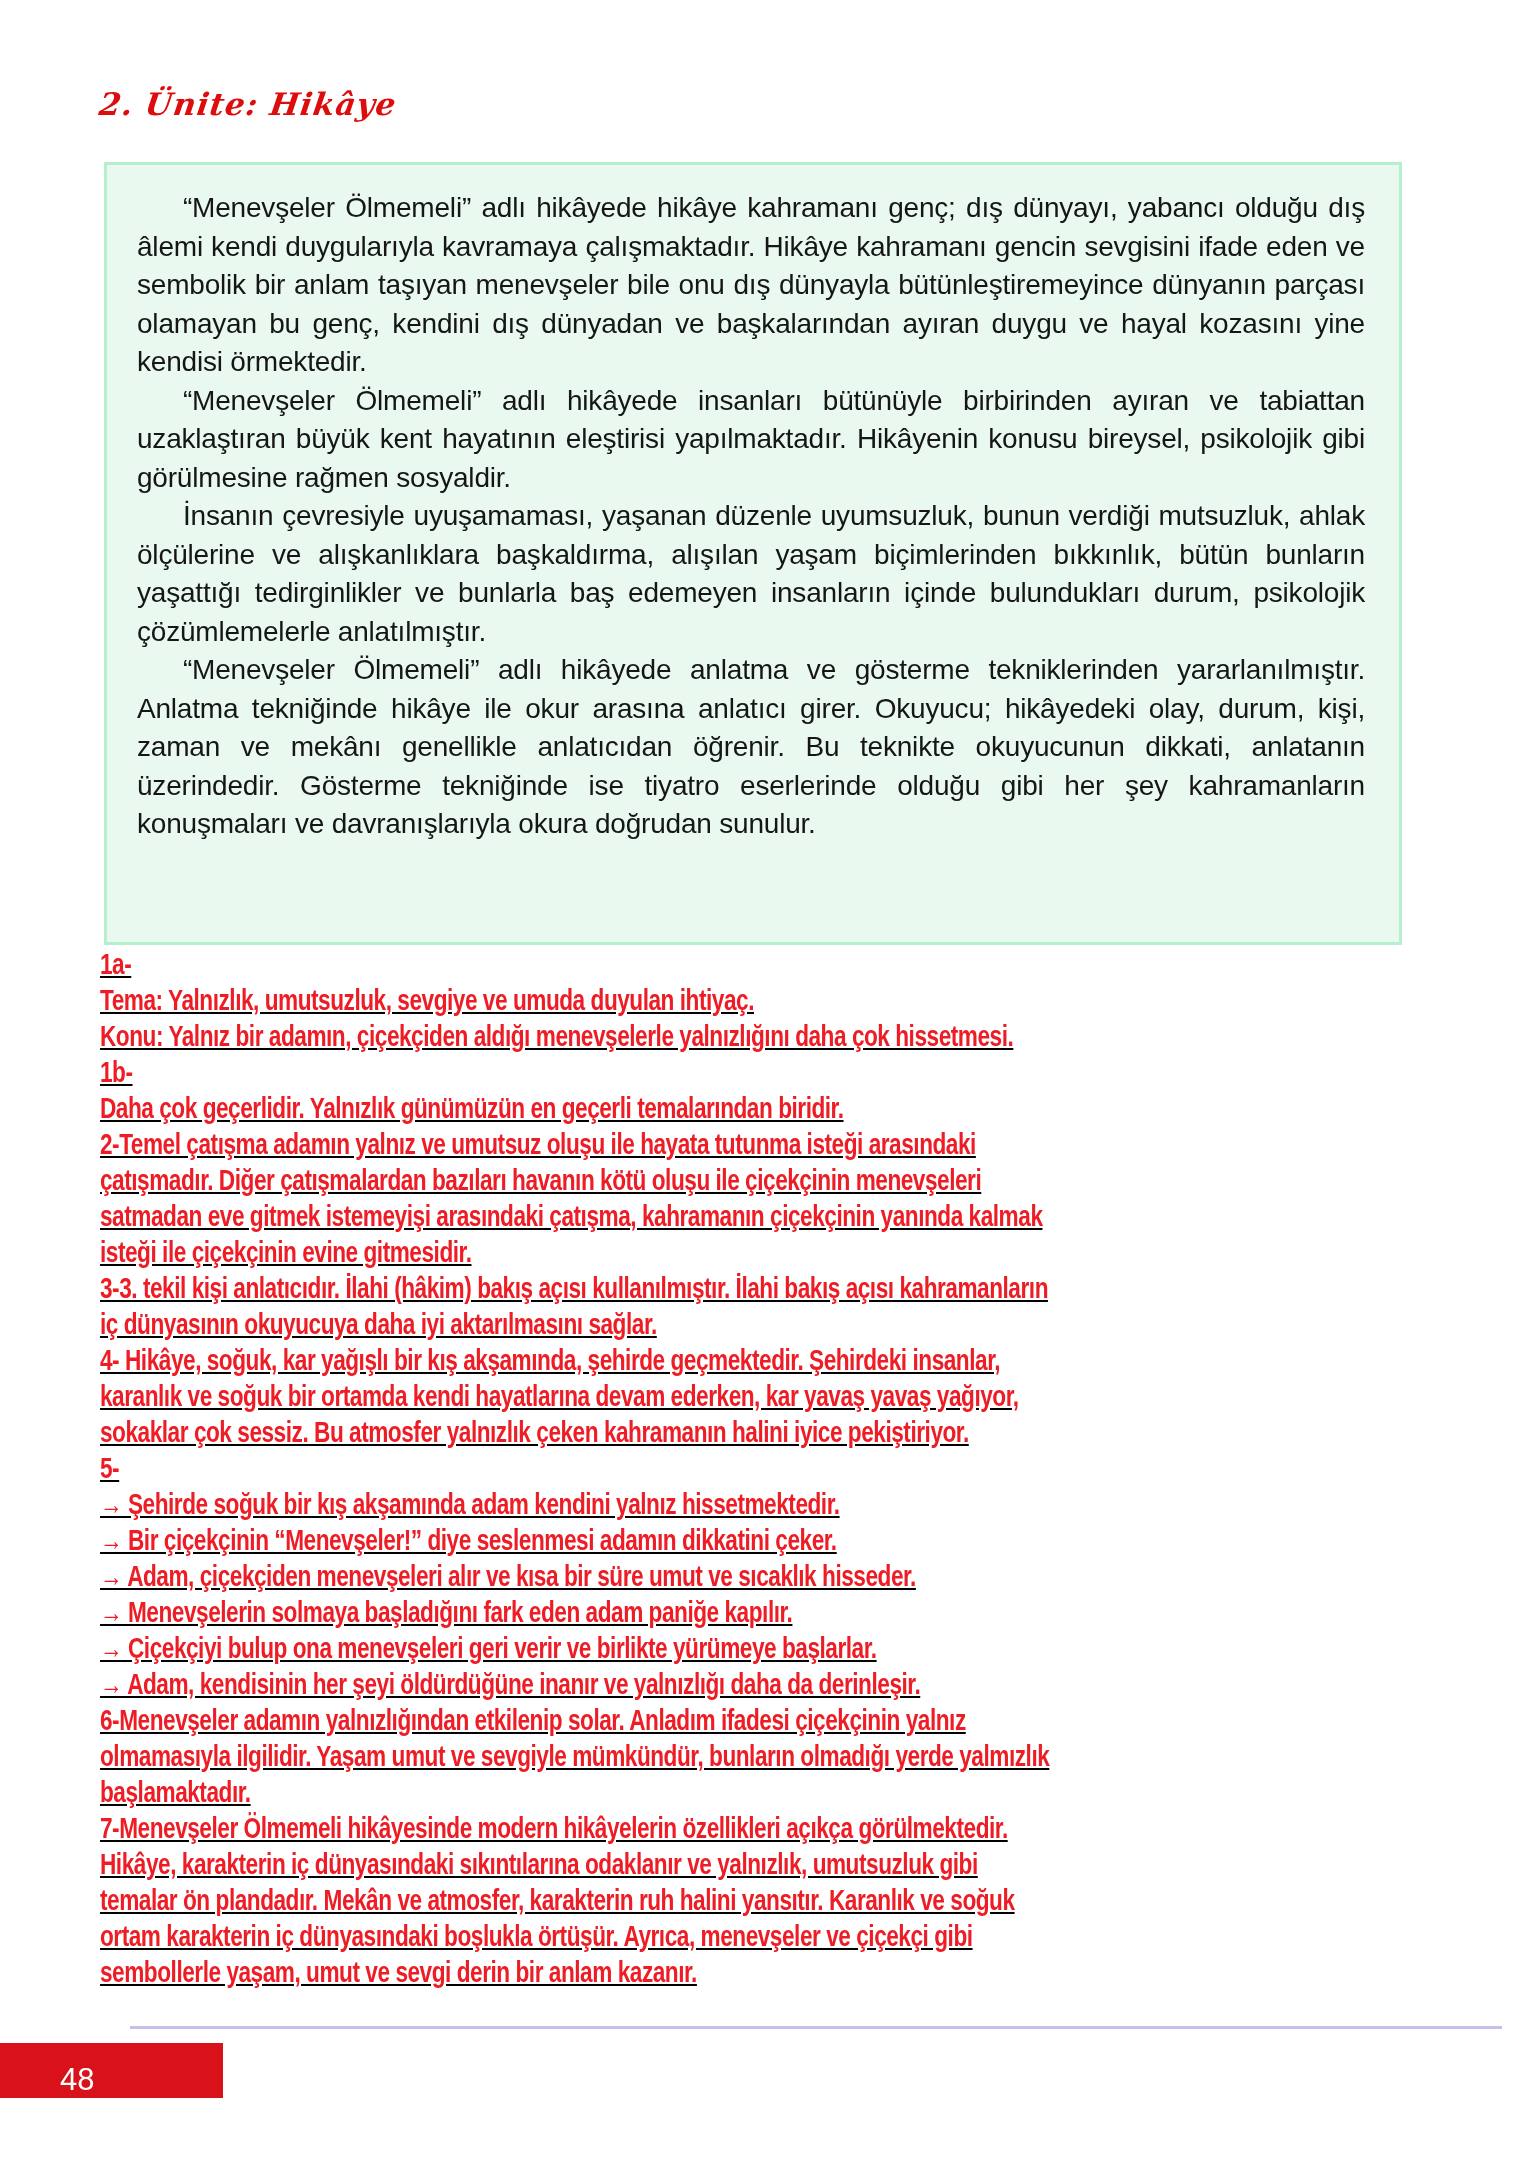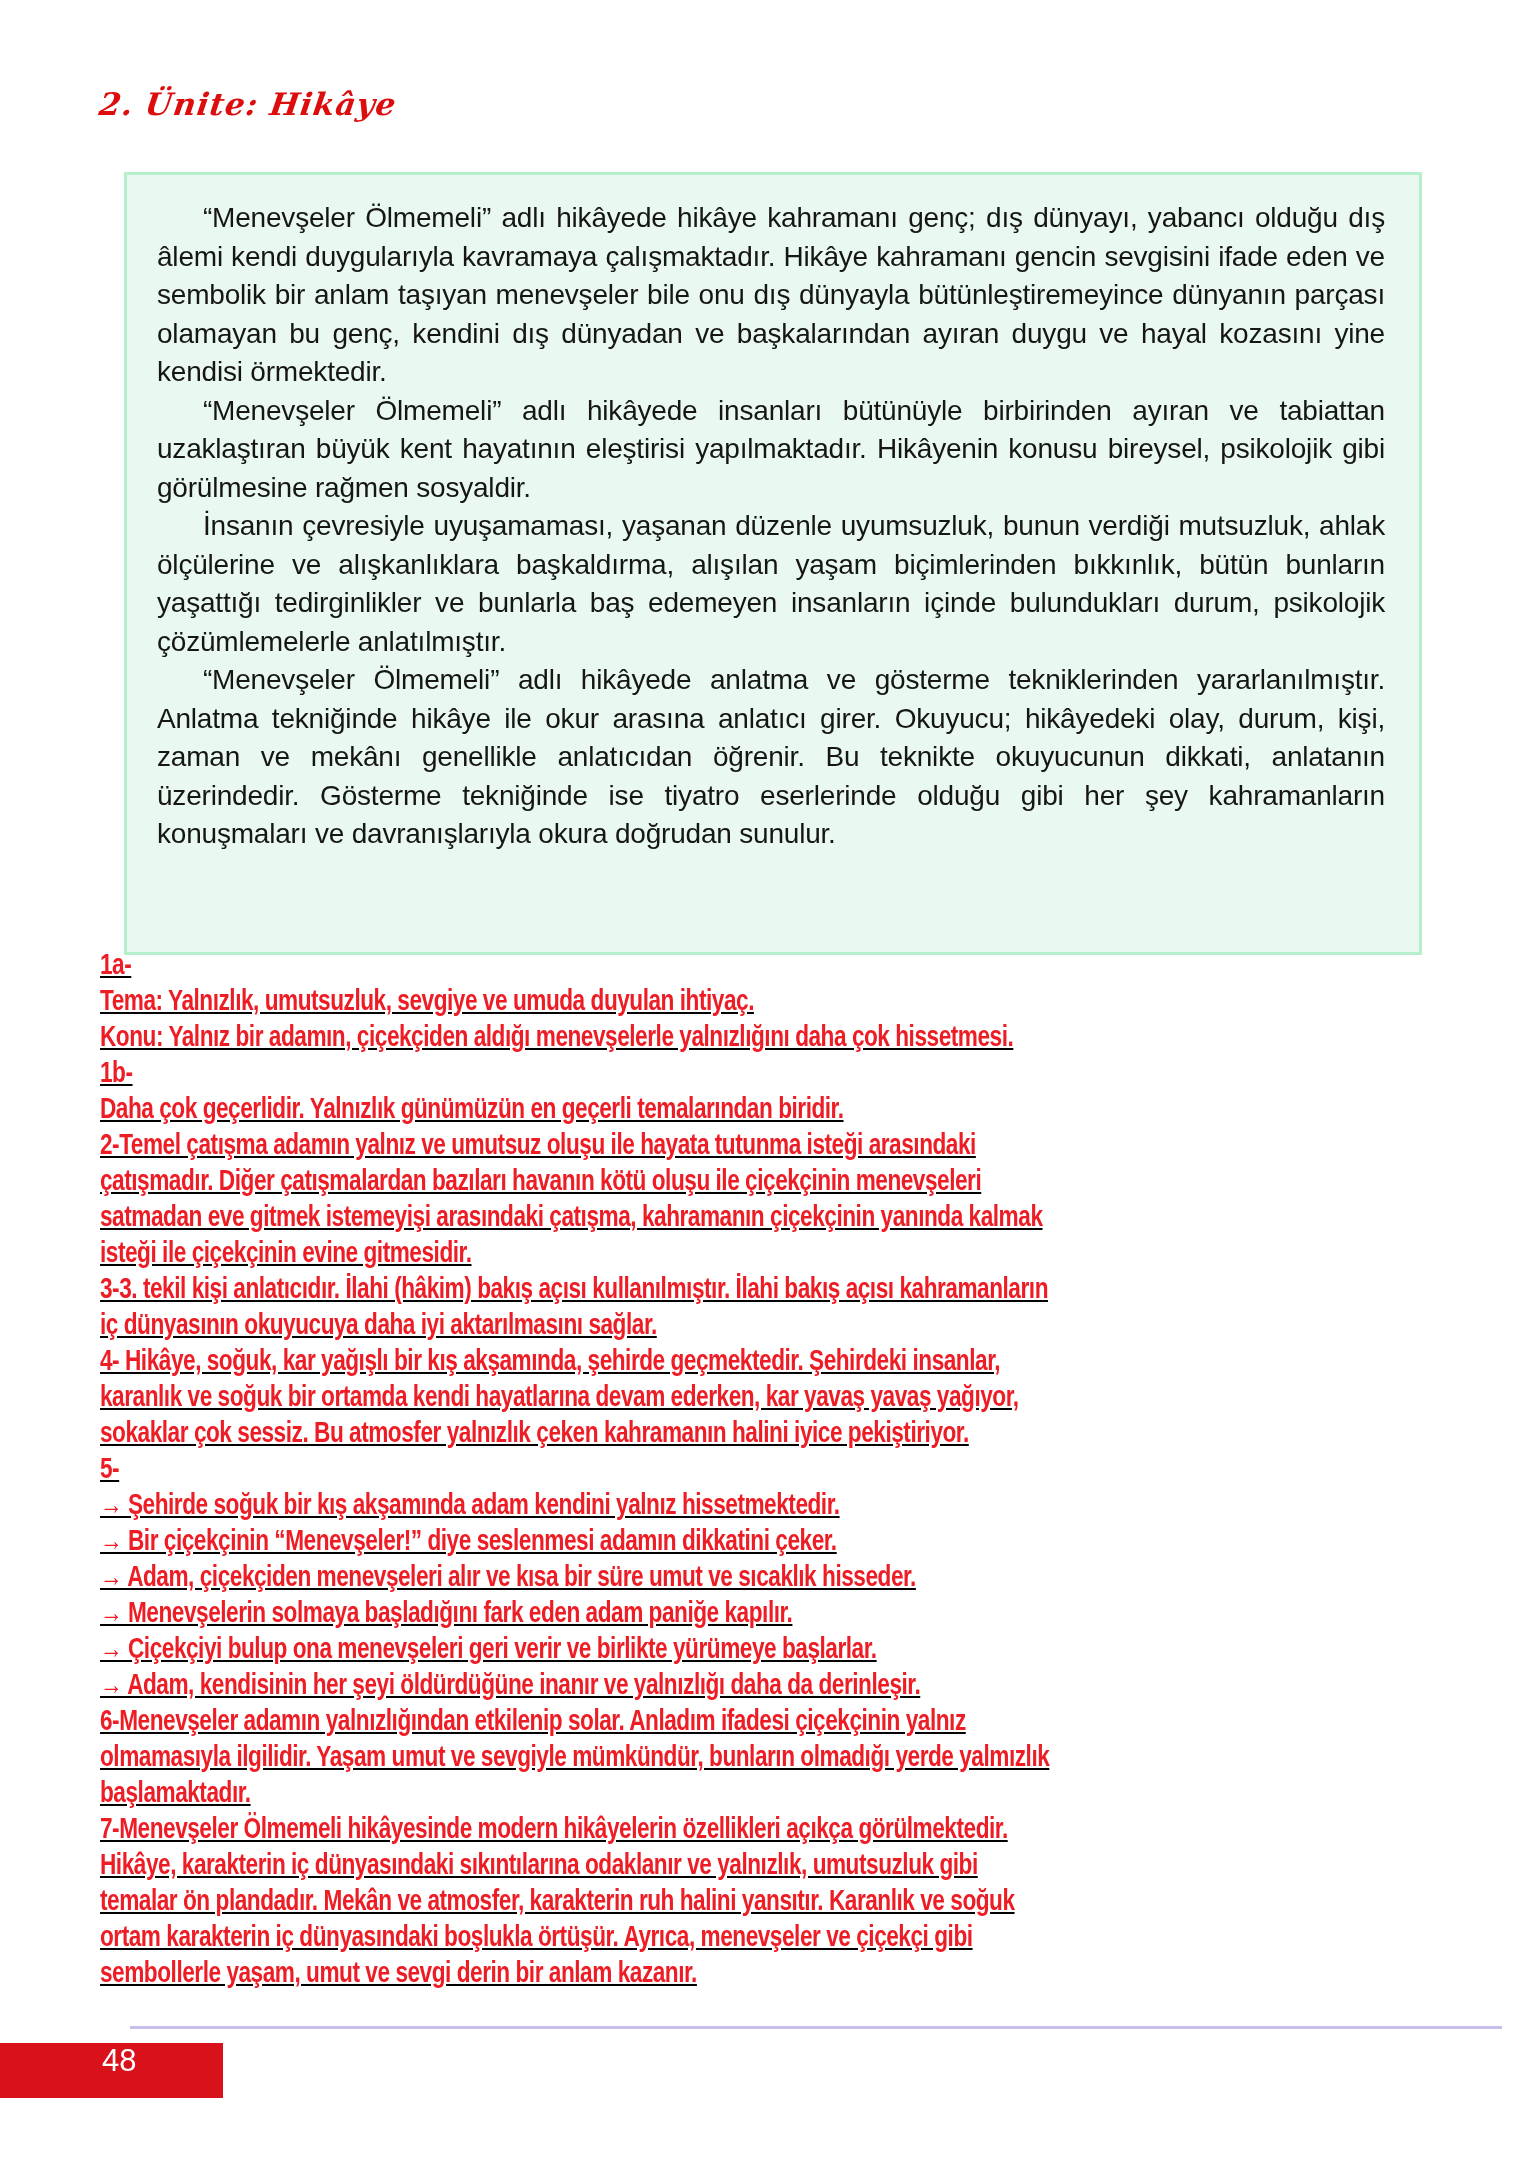--- a/index.html
+++ b/index.html
@@ -12,28 +12,27 @@
   }
   .unit-title {
     position:absolute; left:102px; top:86px;
     font-family:"DejaVu Serif", serif;
     font-style:italic; font-weight:bold;
     font-size:31px; color:#dd0d0d;
     transform:skewX(-8deg); transform-origin:0 0;
     letter-spacing:1px;
   }
   .reading-box {
-    position:absolute; left:104px; top:172px;
+    position:absolute; left:104px; top:162px;
     width:1298px; height:783px;
     box-sizing:border-box;
     background:#e9f9f0;
     border:3px solid #b5efcb;
     padding:24px 34px 0 30px;
     overflow:hidden;
-    margin-left:20px;
   }
   .box-para {
     margin:0;
     font-size:28px; line-height:38.5px;
     color:#161616;
     text-align:justify;
     text-indent:46px;
     letter-spacing:-0.2px;
   }
   .answers {
@@ -53,22 +52,22 @@
     position:absolute; left:130px; top:2026px;
     width:1372px; height:3px;
     background:#c9bdeb;
   }
   .page-box {
     position:absolute; left:0; top:2043px;
     width:223px; height:55px;
     background:#d9111b;
     color:#ffffff;
     font-size:31px;
-    display:flex; align-items:flex-start;
-    padding-left:102px;
+    display:flex; align-items:flex-end;
+    padding-left:60px;
     box-sizing:border-box;
   }
 </style>
 </head>
 <body>
 
 <div class="unit-title">2. Ünite: Hikâye</div>
 
 <div class="reading-box">
     <p class="box-para">“Menevşeler Ölmemeli” adlı hikâyede hikâye kahramanı genç; dış dünyayı, yabancı olduğu dış âlemi kendi duygularıyla kavramaya çalışmaktadır. Hikâye kahramanı gencin sevgisini ifade eden ve sembolik bir anlam taşıyan menevşeler bile onu dış dünyayla bütünleştiremeyince dünyanın parçası olamayan bu genç, kendini dış dünyadan ve başkalarından ayıran duygu ve hayal kozasını yine kendisi örmektedir.</p>

